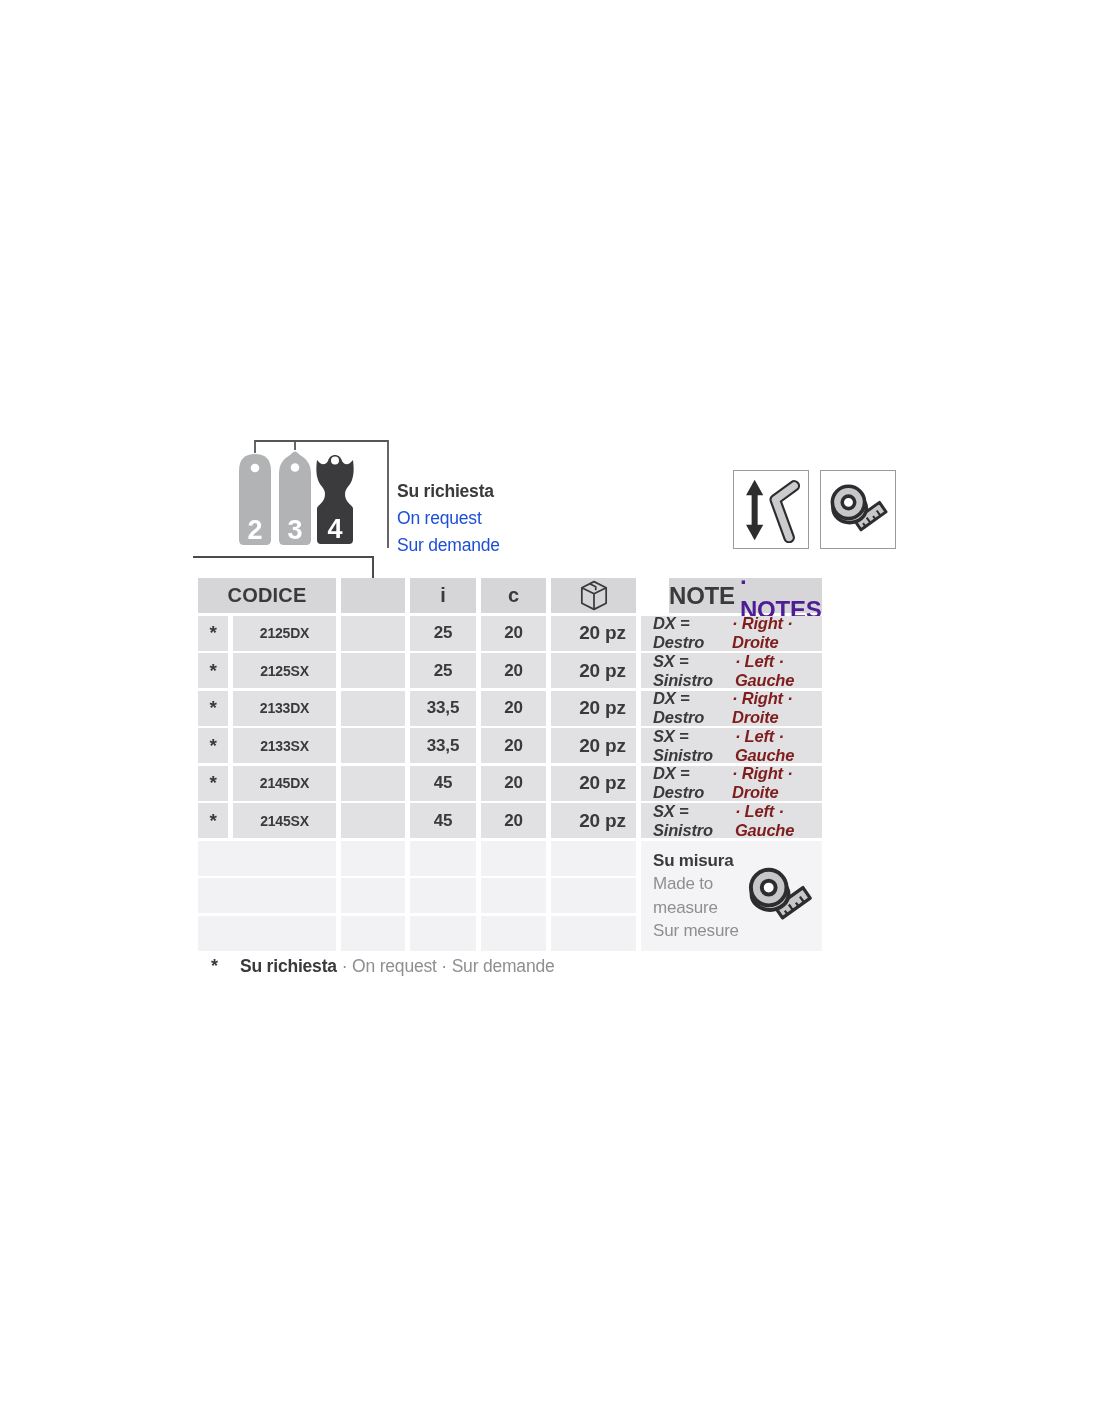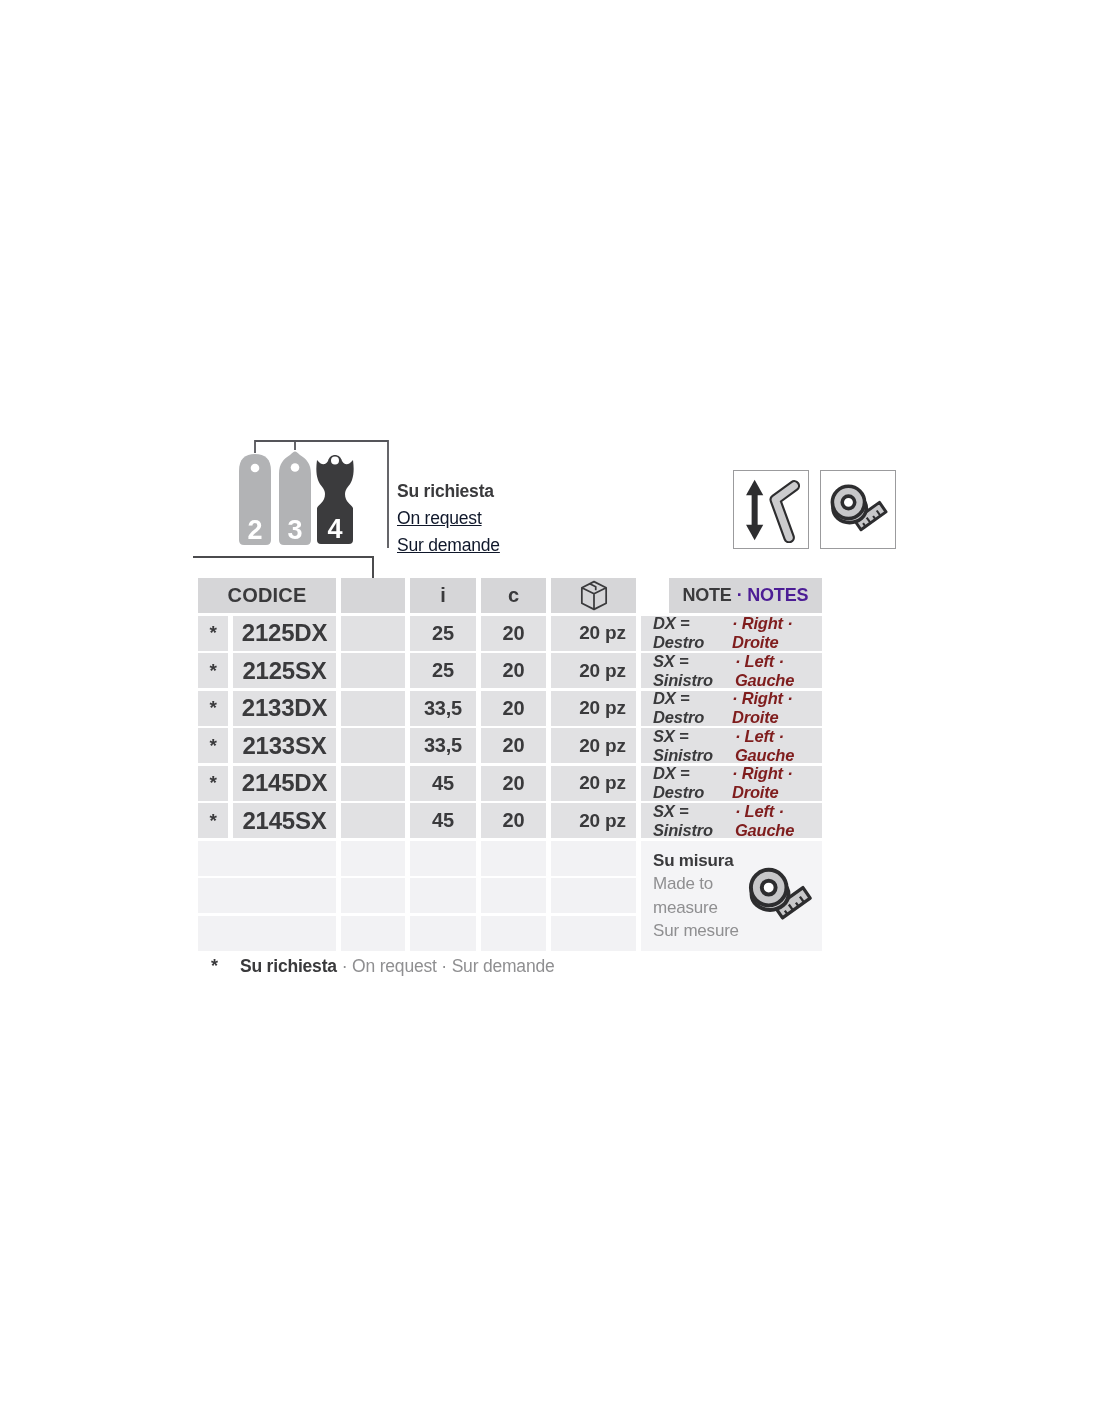--- a/index.html
+++ b/index.html
@@ -7,41 +7,41 @@
     position:relative;width:1100px;height:1422px;background:#ffffff;overflow:hidden;
     font-family:"Liberation Sans","DejaVu Sans",sans-serif;letter-spacing:-0.2px;
     color:#3a3a3c;
   }
   
   .overlay{position:absolute;left:185px;top:430px;width:730px;height:175px;pointer-events:none;}
   .shape{position:absolute;}
   .shape text{font-family:"Liberation Sans","DejaVu Sans",sans-serif;font-weight:bold;fill:#ffffff;}
   .req-note{position:absolute;left:397px;top:478px;line-height:27px;font-size:17.5px;}
   .req-note .b{font-weight:bold;color:#3a3a3c;}
-  .req-note .g{color:#0f172a;text-decoration:underline;}
+  .req-note .g{color:#1d4ed8;}
   .icon-box{
     position:absolute;top:470px;width:74px;height:77px;background:#ffffff;
     border:1.5px solid #9b9b9d;display:flex;align-items:center;justify-content:center;
   }
   .icon-box.b1{left:733px;}
   .icon-box.b2{left:820px;}
   
   .tbl{
     position:absolute;left:198px;top:578px;width:620px;
     display:grid;grid-template-columns:30px 103px 64px 66px 65px 85px 1fr;
     grid-auto-rows:35px;column-gap:5px;row-gap:2.5px;
   }
   .cell{display:flex;align-items:center;justify-content:center;background:#e1e1e3;}
   .hdr{background:#d6d6d8;font-weight:bold;font-size:20px;color:#3a3a3c;}
   .hdr.codice{grid-column:1 / span 2;letter-spacing:0.2px;}
-  .hdr.note-h{font-size:18px;margin-left:28px;}
+  .hdr.note-h{font-size:24px;margin-left:28px;}
   .hdr .gray{color:#4c1d95;margin-left:5px;}
   .cell.star{font-weight:bold;font-size:19px;}
-  .cell.code{font-weight:bold;font-size:24px;}
-  .cell.val{font-weight:bold;font-size:20px;}
+  .cell.code{font-weight:bold;font-size:14px;}
+  .cell.val{font-weight:bold;font-size:17px;}
   .cell.qty{font-weight:bold;font-size:19px;padding-left:18px;}
   .cell.note{justify-content:flex-start;padding-left:12px;font-size:16.5px;font-weight:bold;font-style:italic;}
   .cell.note .gray{color:#7f1d1d;margin-left:5px;font-weight:bold;}
   .cell.empty{background:#f2f2f4;}
   .cell.ecode{grid-column:1 / span 2;}
   .cell.sumisura{
     grid-column:7;grid-row:8 / span 3;background:#f4f4f6;
     justify-content:space-between;padding:0 8px 0 12px;
   }
   .sumisura .txt{line-height:23.5px;font-size:17px;}

